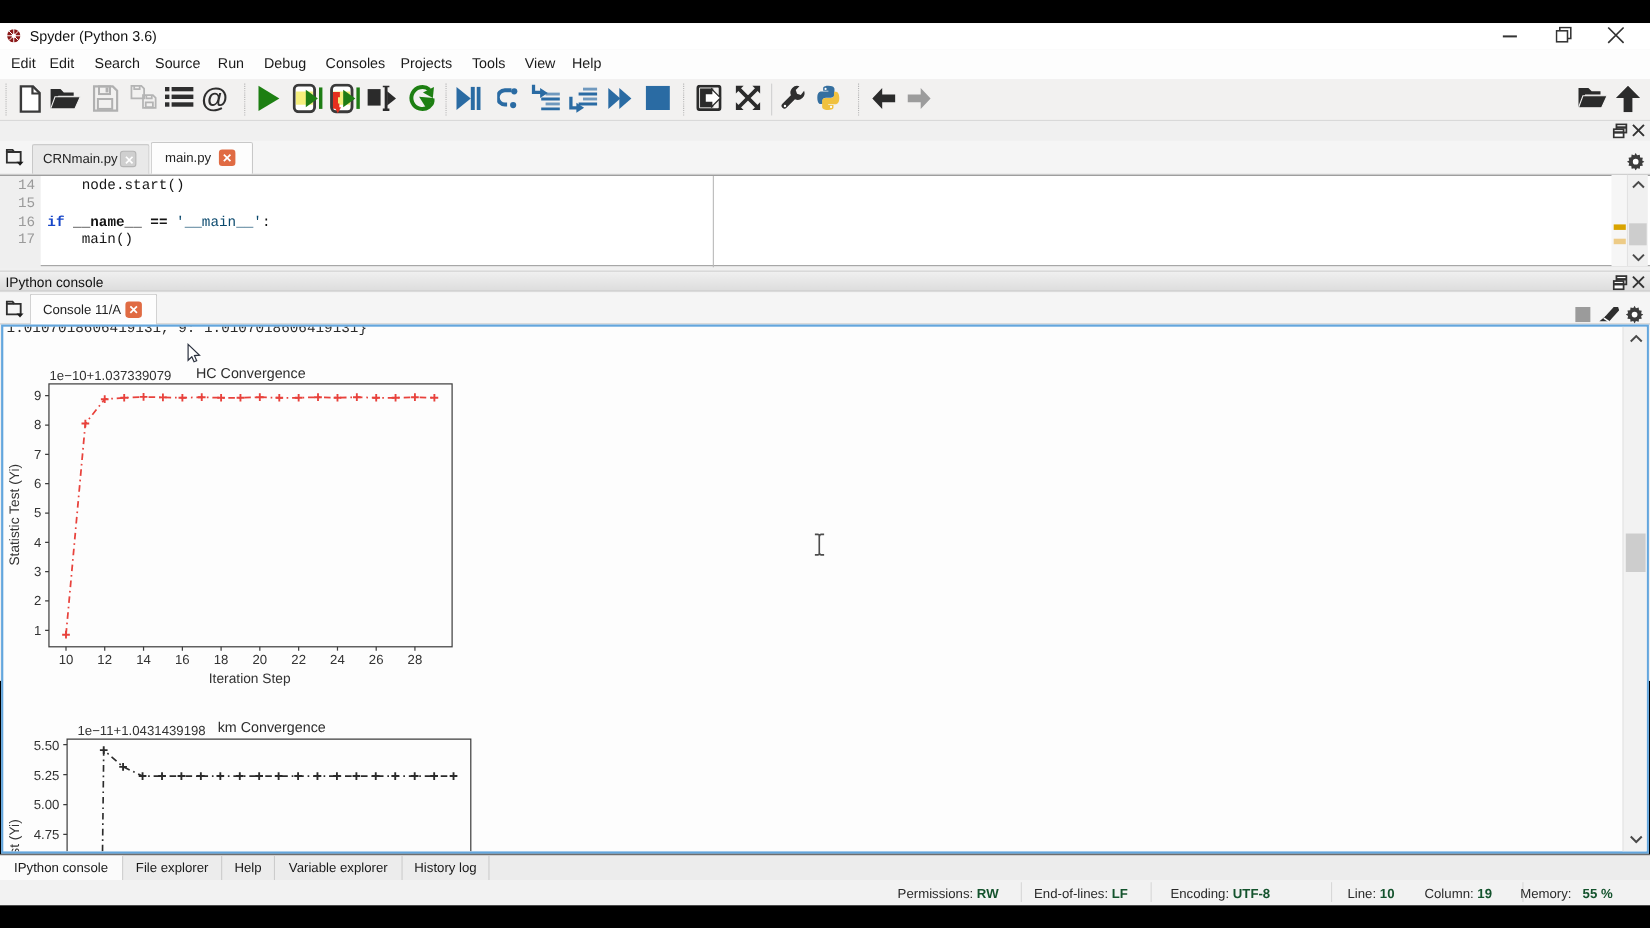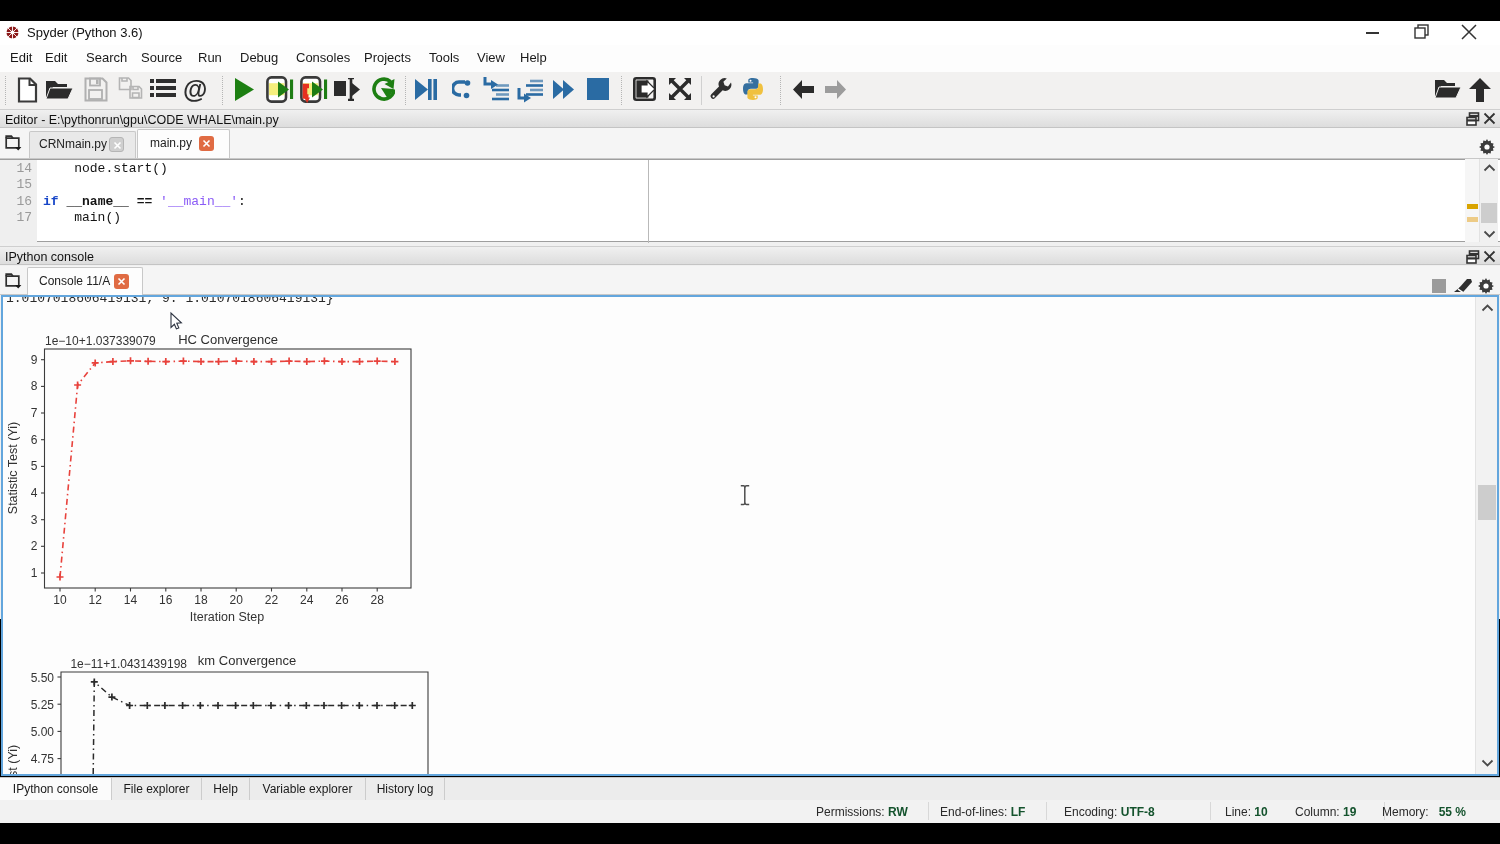--- a/index.html
+++ b/index.html
@@ -250,23 +250,20 @@
     <svg class="abs" style="left:1434px;top:6px" width="28" height="23" viewBox="0 0 28 23">
         <path d="M1 2h9l3 3h8v3H7L3 20H1z" fill="#2b2b2b"></path>
         <path d="M5 9h22l-5 11H1z" fill="#2b2b2b" stroke="#f2f1f0" stroke-width="1"></path>
       </svg>
 
     <svg class="abs" style="left:1468px;top:5px" width="24" height="25" viewBox="0 0 24 25">
         <path d="M12 1L1 12h7v13h8V12h7z" fill="#2b2b2b"></path>
       </svg>
   </div>
 
-  <div class="panelhdr" style="top:88px;height:19px">
-    <div class="ptitle">Editor - E:\pythonrun\gpu\CODE WHALE\main.py</div>
-  </div>
   <div class="tabrow" style="top:107px; height:31px; border-bottom:1px solid #c8c8c8;padding-left:44px;">
     <svg class="abs" style="left:5px;top:6px" width="19" height="18" viewBox="0 0 19 18">
         <path d="M1.2 4.2 V13.8 H13.8 V4.2 z" fill="none" stroke="#2f2f2f" stroke-width="1.7"></path>
         <path d="M1.2 4.2 V2.2 h5.2 l1.6 2" fill="none" stroke="#2f2f2f" stroke-width="1.7"></path>
         <path d="M10 13l3.2 3.6L16.4 13z" fill="#1a1a1a"></path>
       </svg>
     <div class="tab" style="left:29px;top:3px;width:107px;height:27px;background:#e9e9e9;">
       <span style="position:absolute;left:9px;top:5px">CRNmain.py</span>
       <span class="closebox grey" style="left:79px;top:5px">
           <svg width="11" height="11" viewBox="0 0 11 11">
@@ -285,21 +282,21 @@
   </div>
   <div id="editorcode">
     <div id="gutter">
       <span class="lnum" style="top:1px">14</span>
       <span class="lnum" style="top:17px">15</span>
       <span class="lnum" style="top:34px">16</span>
       <span class="lnum" style="top:50px">17</span>
     </div>
     <div id="edgeline"></div>
     <div class="codeline" style="top:1px">    node.start()</div>
-    <div class="codeline" style="top:34px"><span style="color:#1746c8;font-weight:bold">if</span> <b>__name__</b> <b>==</b> <span style="color:#8b5cf6">'__main__'</span>:</div>
+    <div class="codeline" style="top:34px"><span style="color:#1746c8;font-weight:bold">if</span> <b>__name__</b> <b>==</b> <span style="color:#0c4a6e">'__main__'</span>:</div>
     <div class="codeline" style="top:50px">    main()</div>
   </div>
 
   <div class="panelhdr" style="top:225px;height:19px">
     <div class="ptitle">IPython console</div>
   </div>
   <div class="tabrow" style="top:245px;height:29px;border-bottom:1px solid #c8c8c8;">
     <svg class="abs" style="left:5px;top:6px" width="19" height="18" viewBox="0 0 19 18">
         <path d="M1.2 4.2 V13.8 H13.8 V4.2 z" fill="none" stroke="#2f2f2f" stroke-width="1.7"></path>
         <path d="M1.2 4.2 V2.2 h5.2 l1.6 2" fill="none" stroke="#2f2f2f" stroke-width="1.7"></path>

